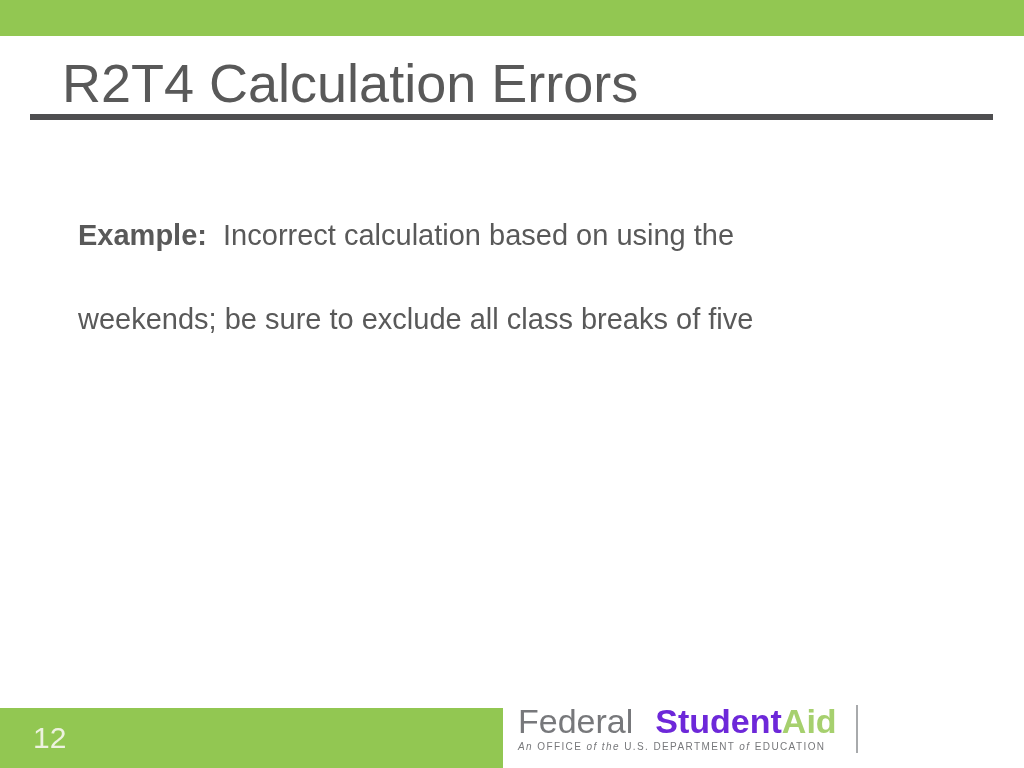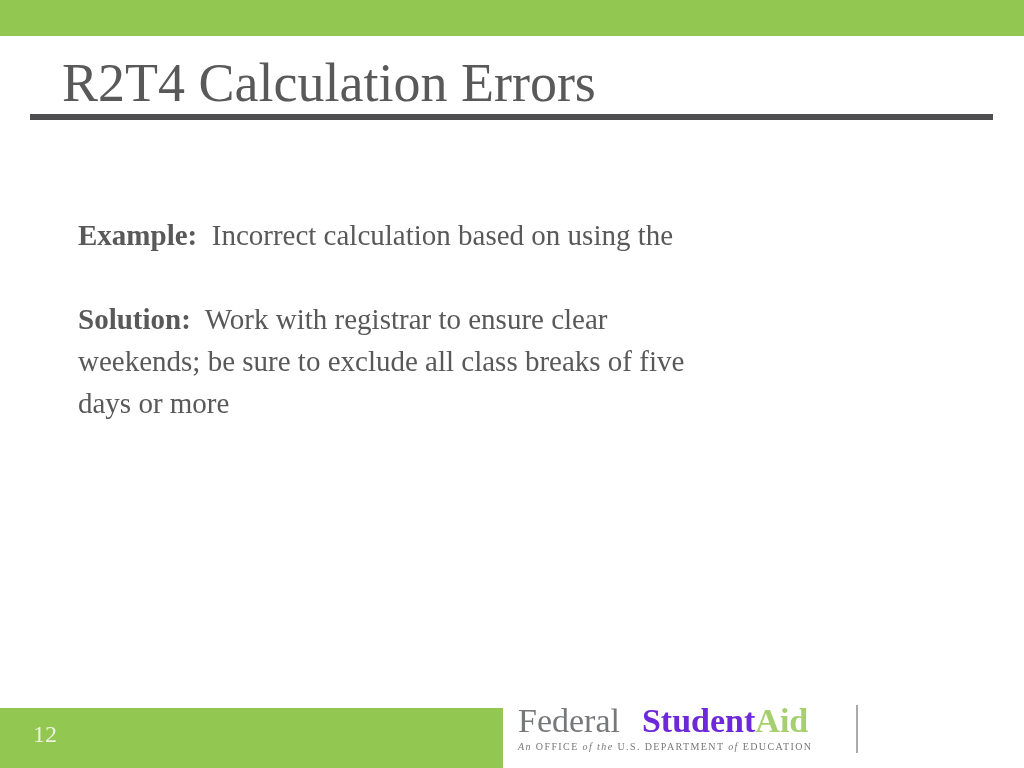--- a/index.html
+++ b/index.html
@@ -1,35 +1,35 @@
 <!DOCTYPE html>
 <html><head>
 <meta charset="utf-8">
 <style>
   html,body{margin:0;padding:0;background:#ffffff;}
   .slide{
     position:relative;width:1024px;height:768px;background:#ffffff;overflow:hidden;
-    font-family:Liberation Serif, serif;
+    font-family:Liberation Sans, sans-serif;
   }
   
   .top-bar{position:absolute;left:0;top:0;width:1024px;height:36px;background:#92C752;}
   
   .title{
     position:absolute;left:62px;top:56px;margin:0;
     font-size:54px;font-weight:400;color:#595959;line-height:54px;white-space:pre;
   }
   .title-rule{position:absolute;left:30px;top:114px;width:963px;height:6px;background:#4E4E50;}
   
   .body-text{position:absolute;left:78px;top:214px;font-size:29px;color:#595959;line-height:42px;}
   .line{white-space:pre;}
   .b{font-weight:bold;text-align:center;}
   .para-gap{margin-top:42px;}
   
   .footer-bar{position:absolute;left:0;top:708px;width:503px;height:60px;background:#92C752;}
-  .page-num{position:absolute;left:33px;top:13px;font-size:24px;color:#EDF2DF;}
+  .page-num{position:absolute;left:33px;top:13px;font-size:30px;color:#EDF2DF;}
   
   .logo{position:absolute;left:518px;top:703px;}
   .logo-main{font-size:34px;line-height:36px;white-space:nowrap;}
   .logo-federal{font-weight:400;color:#77787B;}
   .logo-student{font-weight:700;color:#6d28d9;margin-left:22px;}
   .logo-aid{font-weight:700;color:#A6D06E;margin-left:0;}
   .logo-tagline{font-size:10px;letter-spacing:1.4px;color:#77787B;margin-top:2px;white-space:nowrap;}
   .it{font-style:italic;}
   .logo-sep{position:absolute;left:856px;top:705px;width:2px;height:48px;background:#A8AAAC;}
   
@@ -47,23 +47,21 @@
   <div class="top-bar"></div>
 
   <h1 class="title">R2T4 Calculation Errors</h1>
   <div class="title-rule"></div>
 
   <div class="body-text">
     <div>
       <div class="line"><span class="b">Example:</span><span>  Incorrect calculation based on using the</span></div>
     </div>
     <div class="para-gap">
-      <div class="line"><span class="b">Solution:</span><span>  Work with registrar to ensure clear</span></div>
       <div class="line">weekends; be sure to exclude all class breaks of five</div>
-      <div class="line">days or more</div>
     </div>
   </div>
 
   <div class="footer-bar">
     <span class="page-num">12</span>
   </div>
 
   <div class="logo">
     <div class="logo-main"><span class="logo-federal">Federal</span><span class="logo-student">Student</span><span class="logo-aid">Aid</span></div>
     <div class="logo-tagline">

